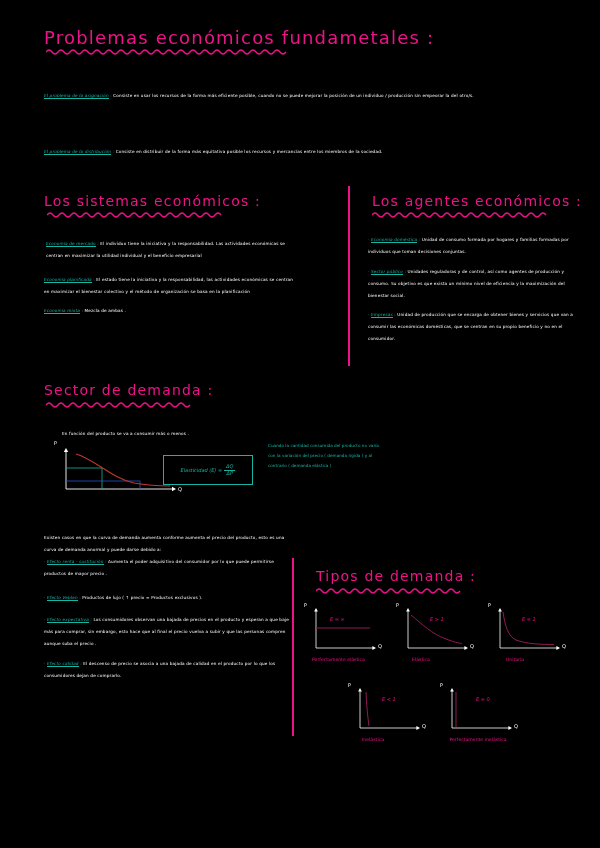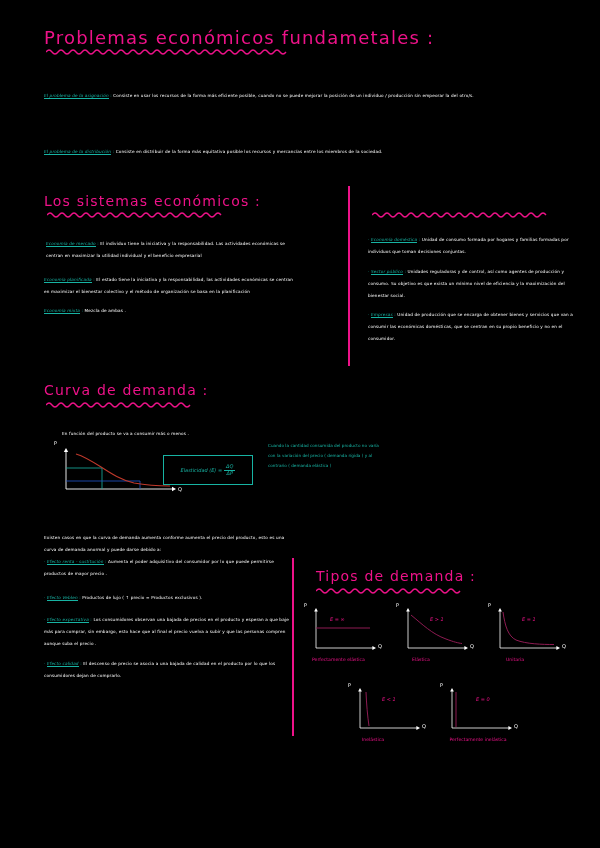--- a/index.html
+++ b/index.html
@@ -157,20 +157,21 @@
   </div>
 
   <div class="para" style="left:44px; top:305px; width:255px;">
     <span class="term-u">Economía mixta</span>
     <span class="tealtext">:</span>
     <span>Mezcla de ambas .</span>
   </div>
 
   <div class="vline" style="left:348px; top:186px; height:180px;"></div>
 
+  <div class="heading h-sec" style="left:372px; top:193px;">Los agentes económicos :</div>
   <div class="squiggle" style="left:372px; top:211px; width:178px;">
     <svg width="178" height="7" viewBox="0 0 178 7">
       <path d="M0 4 Q3 0 6 4 T12 4 T18 4 T24 4 T30 4 T36 4 T42 4 T48 4 T54 4 T60 4 T66 4 T72 4 T78 4 T84 4 T90 4 T96 4 T102 4 T108 4 T114 4 T120 4 T126 4 T132 4 T138 4 T144 4 T150 4 T156 4 T162 4 T168 4 T174 4" fill="none" stroke="#ee1289" stroke-width="1.3"></path>
     </svg>
   </div>
 
   <div class="para" style="left:368px; top:234px; width:208px;">
     <span class="bullet">·</span>
     <span class="term-u">Economía doméstica</span>
     <span class="tealtext">:</span>
@@ -184,21 +185,21 @@
     <span>Unidades reguladoras y de control, así como agentes de producción y consumo. Su objetivo es que exista un mínimo nivel de eficiencia y la maximización del bienestar social.</span>
   </div>
 
   <div class="para" style="left:368px; top:309px; width:208px;">
     <span class="bullet">·</span>
     <span class="term-u">Empresas</span>
     <span class="tealtext">:</span>
     <span>Unidad de producción que se encarga de obtener bienes y servicios que van a consumir las económicas domésticas, que se centran en su propio beneficio y no en el consumidor.</span>
   </div>
 
-  <div class="heading h-sec" style="left:44px; top:382px;">Curva de demanda :</div>
+  <div class="heading h-sec" style="left:44px; top:382px;">Sector de demanda :</div>
   <div class="squiggle" style="left:46px; top:401px; width:148px;">
     <svg width="148" height="7" viewBox="0 0 148 7">
       <path d="M0 4 Q3 0 6 4 T12 4 T18 4 T24 4 T30 4 T36 4 T42 4 T48 4 T54 4 T60 4 T66 4 T72 4 T78 4 T84 4 T90 4 T96 4 T102 4 T108 4 T114 4 T120 4 T126 4 T132 4 T138 4 T144 4" fill="none" stroke="#ee1289" stroke-width="1.3"></path>
     </svg>
   </div>
 
   <div class="para" style="left:62px; top:428px; width:260px;">En función del producto se va a consumir más o menos .</div>
 
   <div class="chart" style="left:56px; top:444px;">
     <svg width="130" height="55" viewBox="0 0 130 55">

